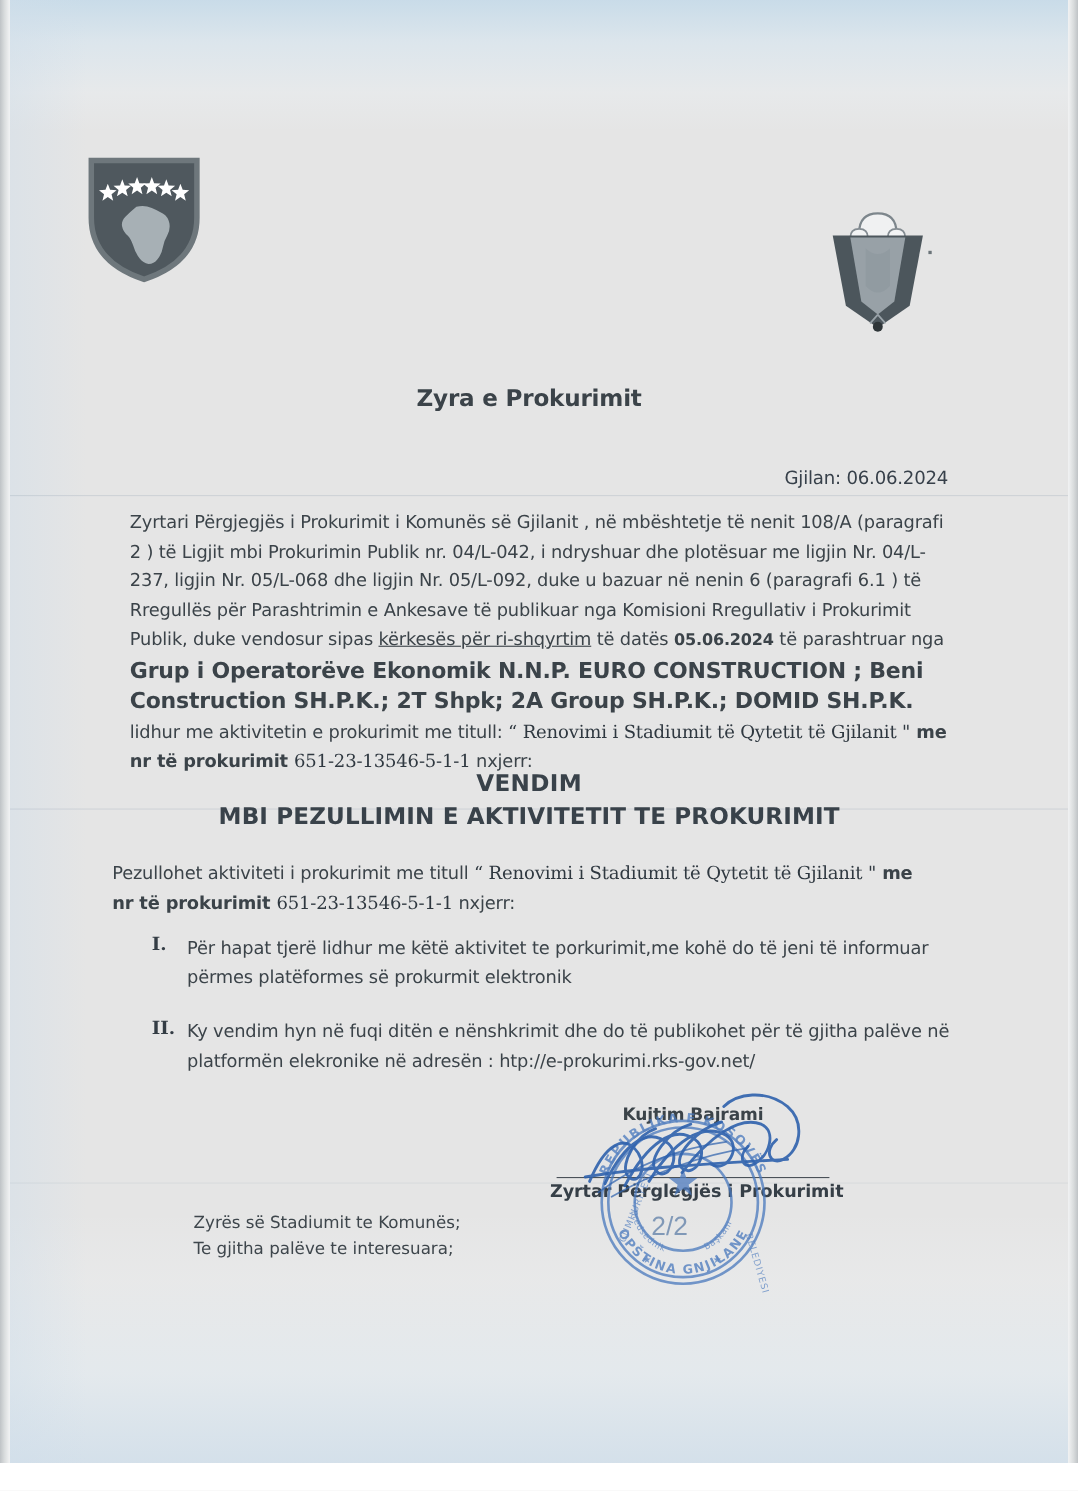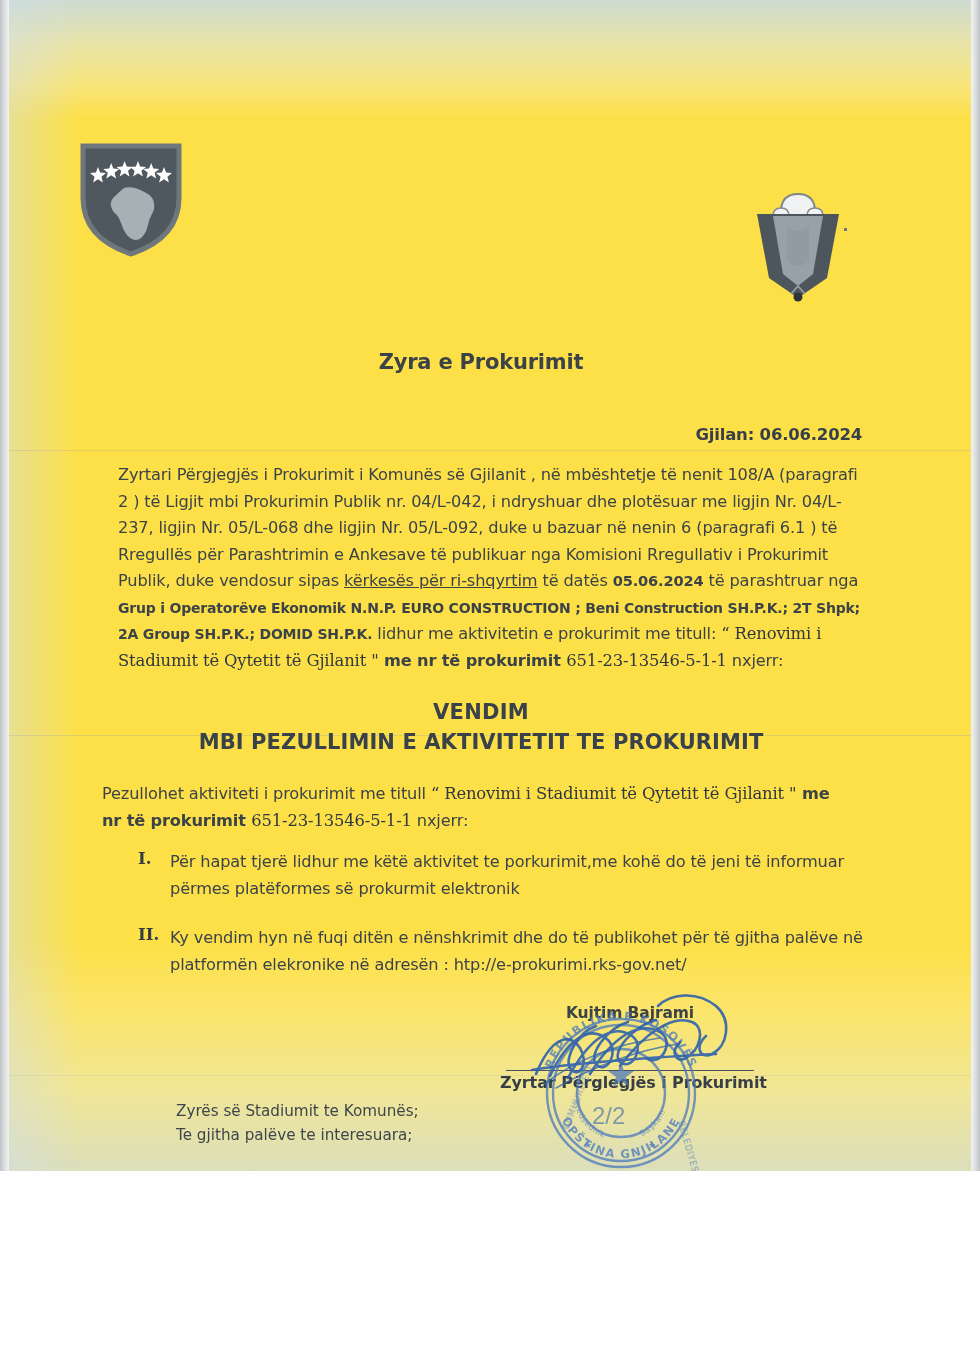--- a/index.html
+++ b/index.html
@@ -12,22 +12,22 @@
     width: 980px;
     height: 1355px;
     font-family: "DejaVu Sans", sans-serif;
     overflow: hidden;
   }
 
   
   #scan-page {
     position: relative;
     width: 980px;
-    height: 1171px;
-    background: #fde047;
+    height: 1330px;
+    background: #e5e5e5;
     overflow: hidden;
   }
   
   .scan-edge {
     position: absolute;
     top: 0;
     bottom: 0;
     width: 9px;
     background: linear-gradient(to right, #bfc3c6 0%, #d9dcdd 45%, #f2f3f4 100%);
     z-index: 6;
@@ -113,21 +113,21 @@
     font-weight: bold;
     letter-spacing: -0.2px;
     color: #3b4349;
     transform: translateX(-9px);
   }
   .place-date {
     position: absolute;
     right: 118px;
     top: 425px;
     font-size: 16.5px;
-    font-weight: bold;
+    font-weight: normal;
     color: #37404a;
     letter-spacing: -0.2px;
   }
 
   
   .intro-para {
     position: absolute;
     left: 118px;
     top: 462px;
     width: 748px;
@@ -138,21 +138,21 @@
     letter-spacing: -0.15px;
   }
   .intro-para .b     { font-weight: bold; }
   .intro-para .small { font-size: 14.6px; font-weight: bold; }
   .intro-para .u     { text-decoration: underline; }
   .intro-para .serif {
     font-family: "DejaVu Serif", serif;
     font-size: 16.4px;
     color: #2f3840;
   }
-  .intro-para .cond  { font-size: 14px; font-weight: bold; letter-spacing: -0.2px; }
+  .intro-para .cond  { font-size: 20px; font-weight: bold; letter-spacing: -0.2px; }
 
   
   .vendim-wrap {
     position: absolute;
     left: 0; right: 0;
     top: 700px;
     text-align: center;
     transform: translateX(-9px);
   }
   .vendim-line1 {

